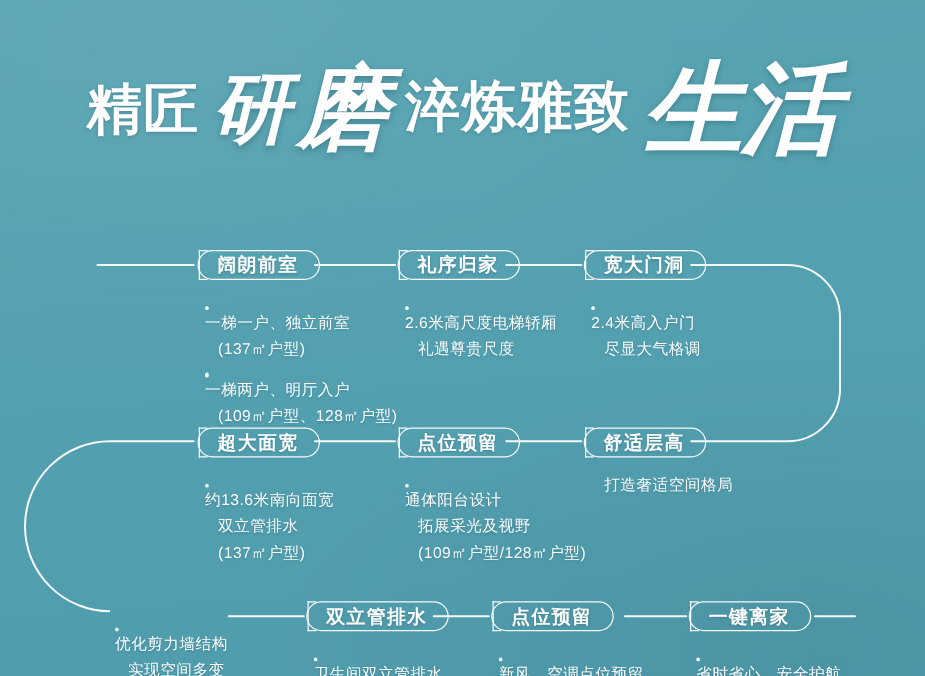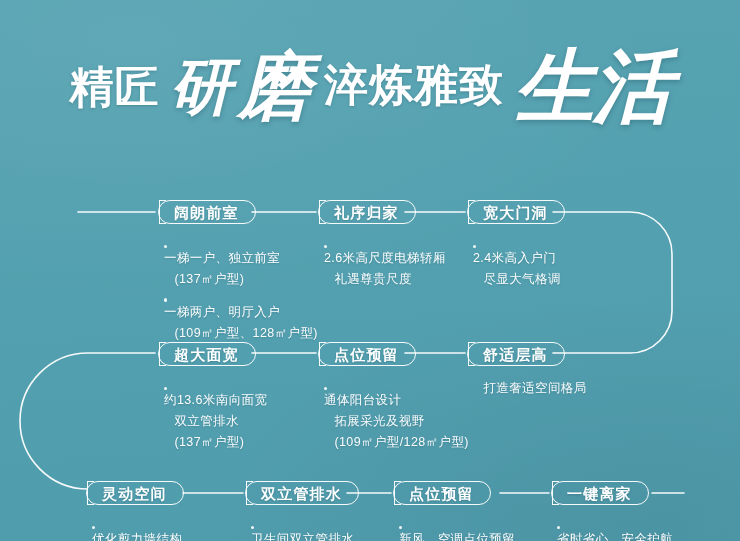--- a/index.html
+++ b/index.html
@@ -273,24 +273,20 @@
     <span class="pill-label">舒适层高</span>
   </div>
   <div class="bullets">
     <div class="bline sub">
       <span class="txt">打造奢适空间格局</span>
     </div>
   </div>
 </div>
 
 <div class="node n7">
-  <div class="pill">
-    <span class="tick-v"></span>
-    <span class="pill-label">灵动空间</span>
-  </div>
   <div class="bullets">
     <div class="bline">
       <span class="dot"></span>
       <span class="txt">优化剪力墙结构</span>
     </div>
     <div class="bline sub">
       <span class="txt">实现空间多变</span>
     </div>
   </div>
 </div>

